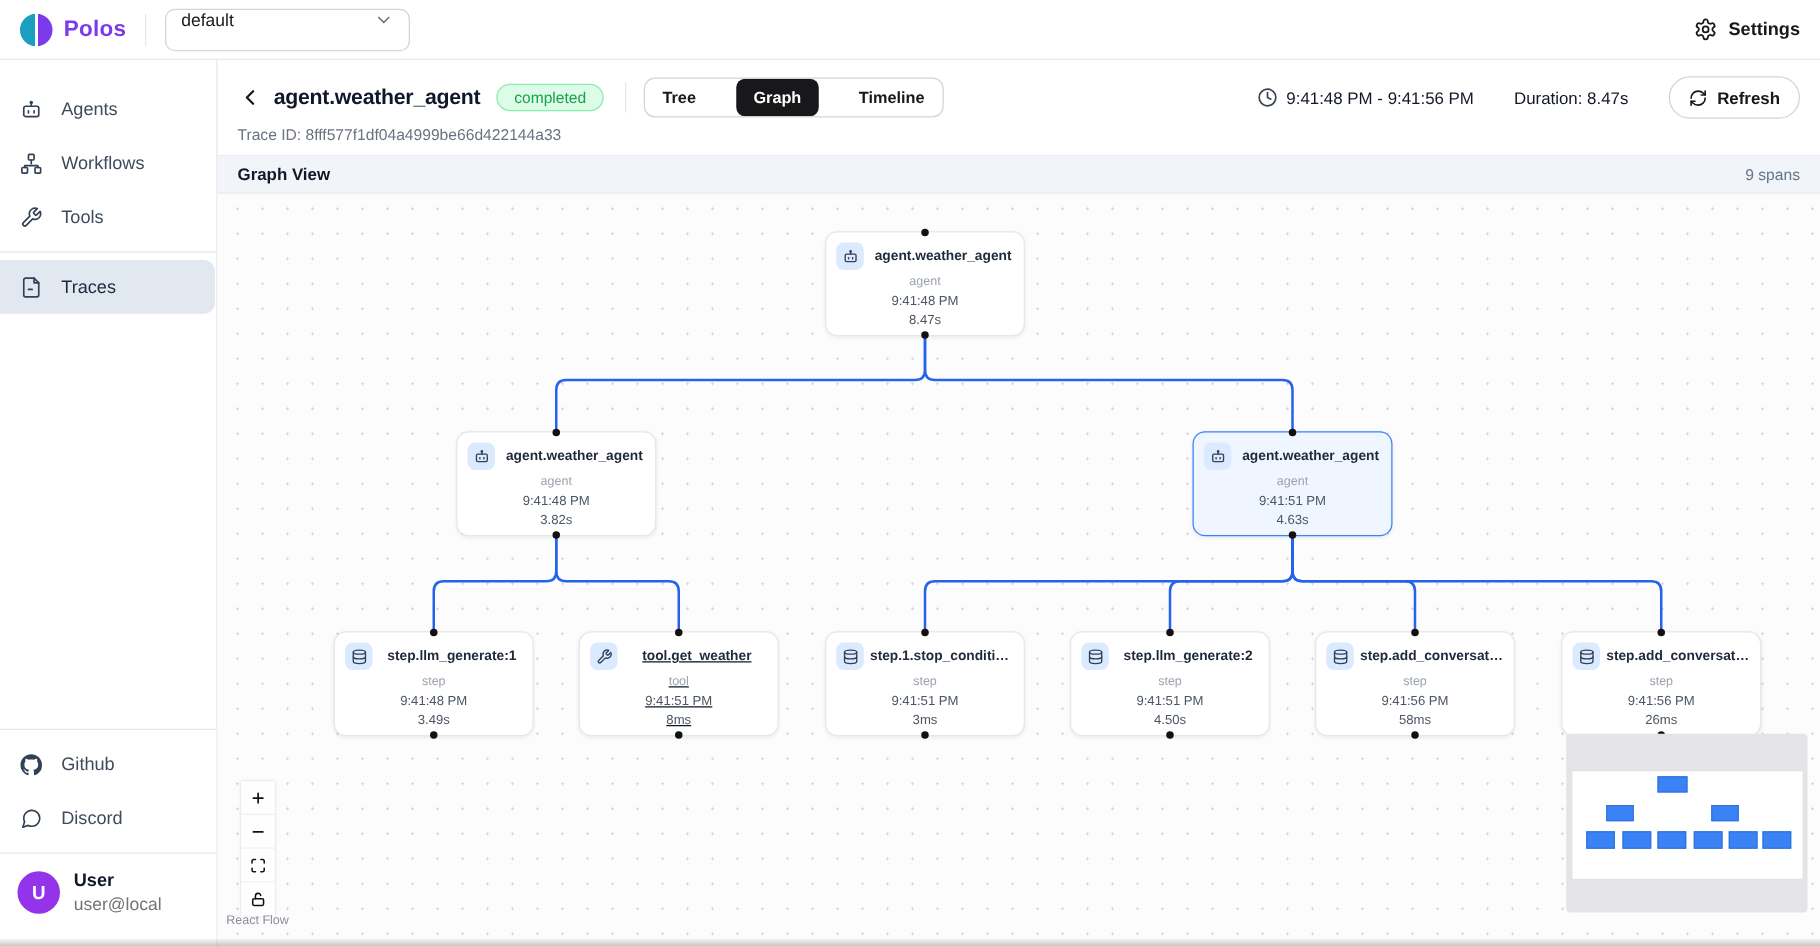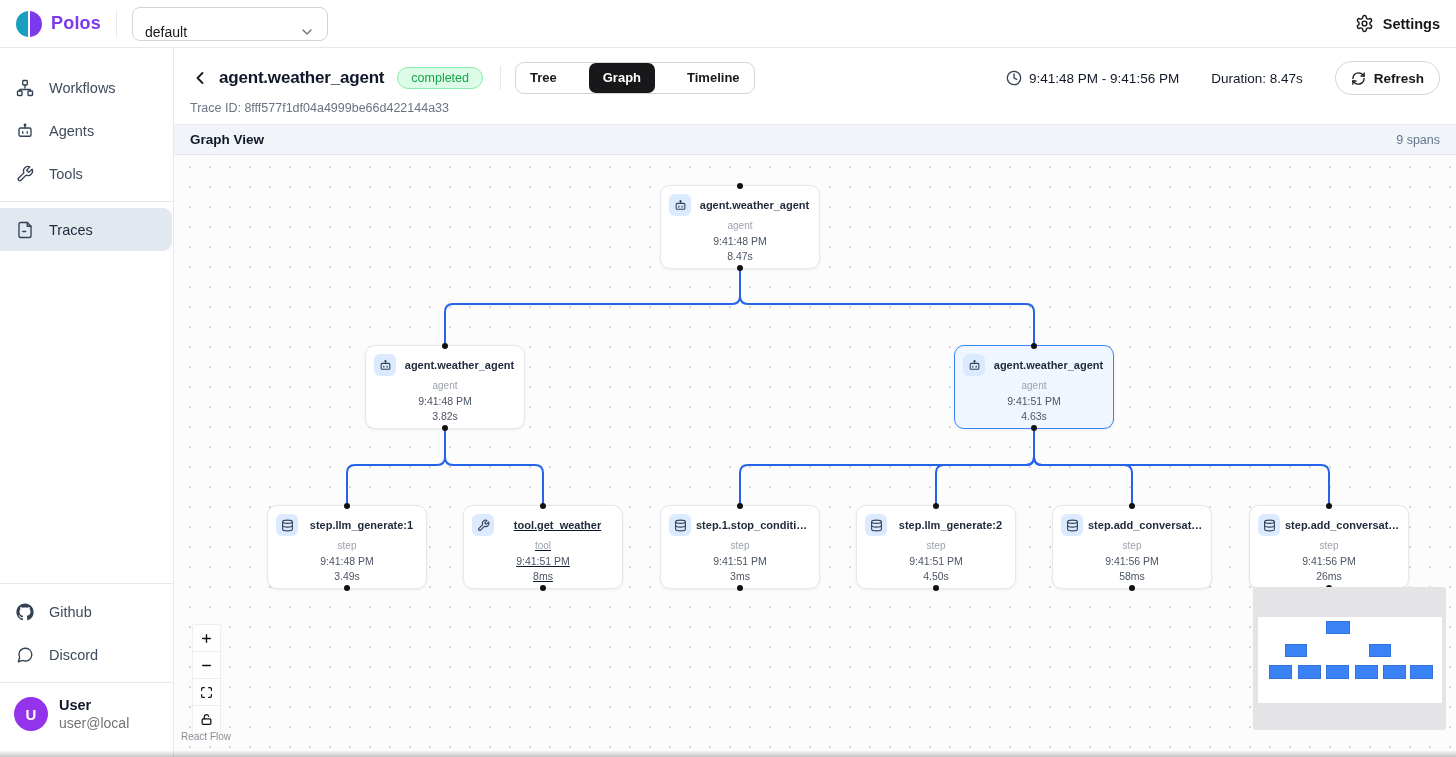--- a/index.html
+++ b/index.html
@@ -5,21 +5,21 @@
   * { margin:0; padding:0; box-sizing:border-box; }
   html,body { width:1456px; height:757px; overflow:hidden; }
   body { font-family:"Liberation Sans", sans-serif; background:#fff; color:#0f172a; position:relative; }
   svg.ic { display:block; }
 
   
   .topbar { height:48px; display:flex; align-items:center; padding:0 16px; background:#fff; border-bottom:1px solid #e8e8ec; position:relative; z-index:5; }
   .logo { width:26px; height:26px; border-radius:50%; background:linear-gradient(90deg,#1a9fc0 0 46%,#ffffff 46% 54%,#7c3aed 54% 100%); flex:0 0 auto; }
   .brand { margin-left:9px; font-size:18px; font-weight:800; color:#7c3aed; letter-spacing:.2px; }
   .topbar-sep { width:1px; height:26px; background:#e5e7eb; margin:0 15px; }
-  .project-select { width:196px; height:34px; border:1px solid #d4d4d8; border-radius:8px; display:flex; align-items:flex-end; justify-content:space-between; padding:0 12px; font-size:14px; color:#18181b; background:#fff; cursor:pointer; }
+  .project-select { width:196px; height:34px; border:1px solid #d4d4d8; border-radius:8px; display:flex; align-items:flex-start; justify-content:space-between; padding:0 12px; font-size:14px; color:#18181b; background:#fff; cursor:pointer; }
   .topbar-right { margin-left:auto; display:flex; align-items:center; gap:9px; cursor:pointer; }
   .topbar-right .lbl { font-size:14.5px; font-weight:600; color:#18181b; }
 
   
   .shell { display:flex; height:709px; }
 
   
   .sidebar { width:174px; flex:0 0 174px; border-right:1px solid #e8e8ec; position:relative; background:#fff; }
   .side-nav { padding-top:18px; }
   .nav-item { height:43px; display:flex; align-items:center; gap:15px; padding-left:16px; font-size:14.5px; font-weight:500; color:#3f4a5c; cursor:pointer; }
@@ -112,37 +112,37 @@
     <span class="lbl">Settings</span>
   </div>
 </header>
 
 <div class="shell">
 
   <aside class="sidebar">
     <nav class="side-nav">
       <div class="nav-item">
         <svg class="nicon" viewBox="0 0 24 24" fill="none" stroke="currentColor" stroke-width="1.8" stroke-linecap="round" stroke-linejoin="round">
+            <path d="M12 8V5"></path>
+            <circle cx="12" cy="4" r="1"></circle>
+            <rect x="4" y="8" width="16" height="11" rx="2"></rect>
+            <path d="M9 13v2"></path>
+            <path d="M15 13v2"></path>
+          </svg>
+        <span>Agents</span>
+      </div>
+      <div class="nav-item">
+        <svg class="nicon" viewBox="0 0 24 24" fill="none" stroke="currentColor" stroke-width="1.8" stroke-linecap="round" stroke-linejoin="round">
             <rect x="9" y="2" width="6" height="6" rx="1"></rect>
             <rect x="2" y="16" width="6" height="6" rx="1"></rect>
             <rect x="16" y="16" width="6" height="6" rx="1"></rect>
             <path d="M12 8v4"></path>
             <path d="M5 16v-2h14v2"></path>
           </svg>
         <span>Workflows</span>
-      </div>
-      <div class="nav-item">
-        <svg class="nicon" viewBox="0 0 24 24" fill="none" stroke="currentColor" stroke-width="1.8" stroke-linecap="round" stroke-linejoin="round">
-            <path d="M12 8V5"></path>
-            <circle cx="12" cy="4" r="1"></circle>
-            <rect x="4" y="8" width="16" height="11" rx="2"></rect>
-            <path d="M9 13v2"></path>
-            <path d="M15 13v2"></path>
-          </svg>
-        <span>Agents</span>
       </div>
       <div class="nav-item">
         <svg class="nicon" viewBox="0 0 24 24" fill="none" stroke="currentColor" stroke-width="1.8" stroke-linecap="round" stroke-linejoin="round">
             <path d="M14.7 6.3a1 1 0 0 0 0 1.4l1.6 1.6a1 1 0 0 0 1.4 0l3.77-3.77a6 6 0 0 1-7.94 7.94l-6.91 6.91a2.12 2.12 0 0 1-3-3l6.91-6.91a6 6 0 0 1 7.94-7.94l-3.76 3.76z"></path>
           </svg>
         <span>Tools</span>
       </div>
       <div class="side-divider"></div>
       <div class="nav-item active">
         <svg class="nicon" viewBox="0 0 24 24" fill="none" stroke="currentColor" stroke-width="1.8" stroke-linecap="round" stroke-linejoin="round">

